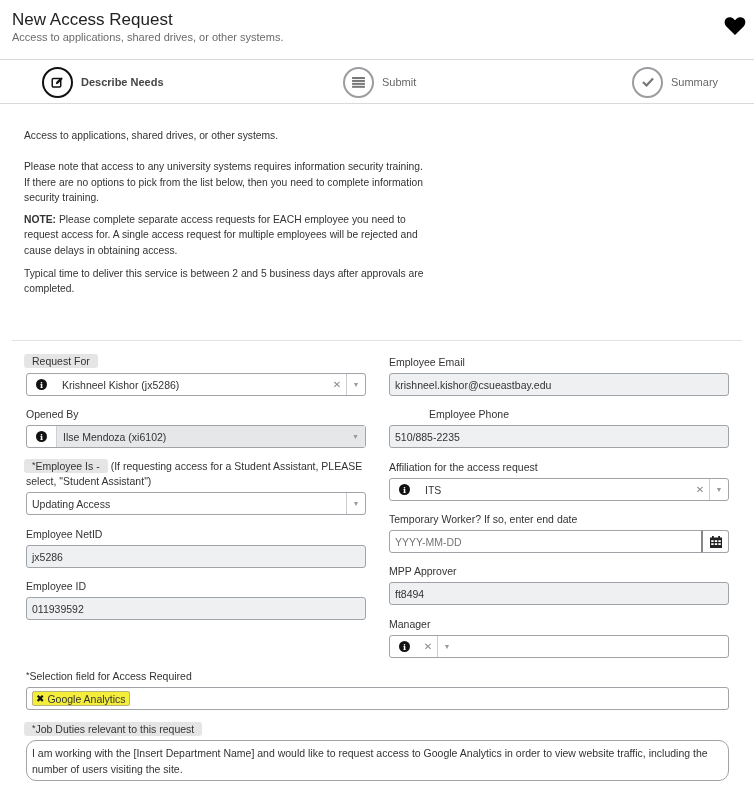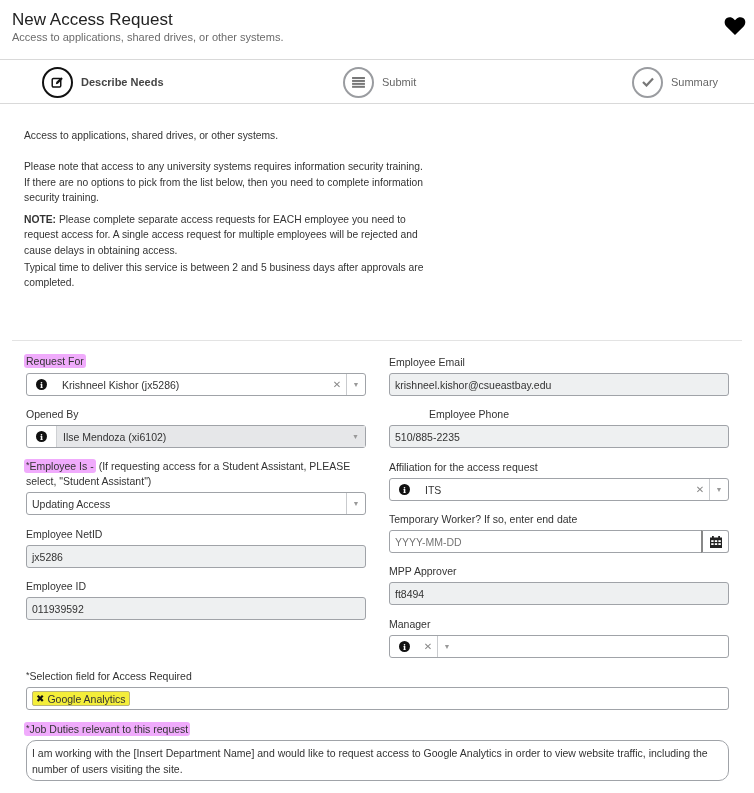--- a/index.html
+++ b/index.html
@@ -17,21 +17,21 @@
   .step.active .step-circle { border-color: #111; }
   .step-label { margin-left: 8px; font-size: 11px; color: #666; }
   .step.active .step-label { color: #444; font-weight: bold; }
 
   .intro { position: absolute; left: 24px; top: 128px; width: 400px; font-size: 10.3px; line-height: 15.3px; color: #333; }
   .intro p { margin-bottom: 0; }
   .intro .red-link { color: #d9232d; text-decoration: none; cursor: pointer; }
   .divider-line { position: absolute; left: 12px; top: 340px; width: 730px; height: 1px; background: #e3e3e3; }
 
   .field-label { position: absolute; font-size: 10.5px; color: #333; white-space: nowrap; }
-  .hl { background: #f0abfc; border-radius: 3px; padding: 1px 2px; margin-left: -2px; }
+  .hl { background: #e5e5e5; border-radius: 3px; padding: 1px 8px; margin-left: -2px; }
   .req-star { color: #333; font-size: 9px; vertical-align: top; }
 
   .input { position: absolute; height: 23px; border: 1px solid #a0a3a8; border-radius: 3px; background: #fff; font-size: 10.5px; color: #333; display: flex; align-items: center; padding-left: 5px; }
   .input.ro { background: #eef0f1; }
   .select { position: absolute; height: 23px; border: 1px solid #a0a3a8; border-radius: 3px; background: #fff; font-size: 10.5px; color: #333; display: flex; align-items: center; }
   .select .info-box { width: 29px; height: 100%; display: flex; align-items: center; justify-content: center; }
   .select .sel-val { flex: 1; padding-left: 6px; height: 100%; display: flex; align-items: center; }
   .select.ro .sel-val { background: #e6e7e9; border-left: 1px solid #cfd1d4; }
   .select .clear-x { width: 18px; text-align: center; color: #888; font-size: 10px; cursor: pointer; }
   .select .caret { width: 19px; height: 100%; border-left: 1px solid #c9cbce; display: flex; align-items: center; justify-content: center; color: #999; font-size: 7px; cursor: pointer; }
@@ -84,21 +84,21 @@
           <path d="M1 5 L4.5 8.5 L11 1.5" fill="none" stroke="#777" stroke-width="2.2"></path>
         </svg>
     </div>
     <span class="step-label">Summary</span>
   </div>
 </div>
 
 <div class="intro">
   <p style="margin-bottom:16px;">Access to applications, shared drives, or other systems.</p>
   <p style="margin-bottom:7px;">Please note that access to any university systems requires information security training. If there are no options to pick from the list below, then you need to complete information security training.</p>
-  <p style="margin-bottom:2px;"><b>NOTE:</b><span> Please complete separate access requests for EACH employee you need to request access for. A single access request for multiple employees will be rejected and cause delays in obtaining access.</span></p>
+  <p style="margin-bottom:8px;"><b>NOTE:</b><span> Please complete separate access requests for EACH employee you need to request access for. A single access request for multiple employees will be rejected and cause delays in obtaining access.</span></p>
   <p style="margin-bottom:22px;">Typical time to deliver this service is between 2 and 5 business days after approvals are completed.</p>
 </div>
 <div class="divider-line"></div>
 
 <div class="field-label" style="left:26px; top:355px;">
   <span class="hl">Request For</span>
 </div>
 <div class="select" style="left:26px; top:373px; width:340px;">
   <div class="info-box">
       <div class="info-icon">i</div>

